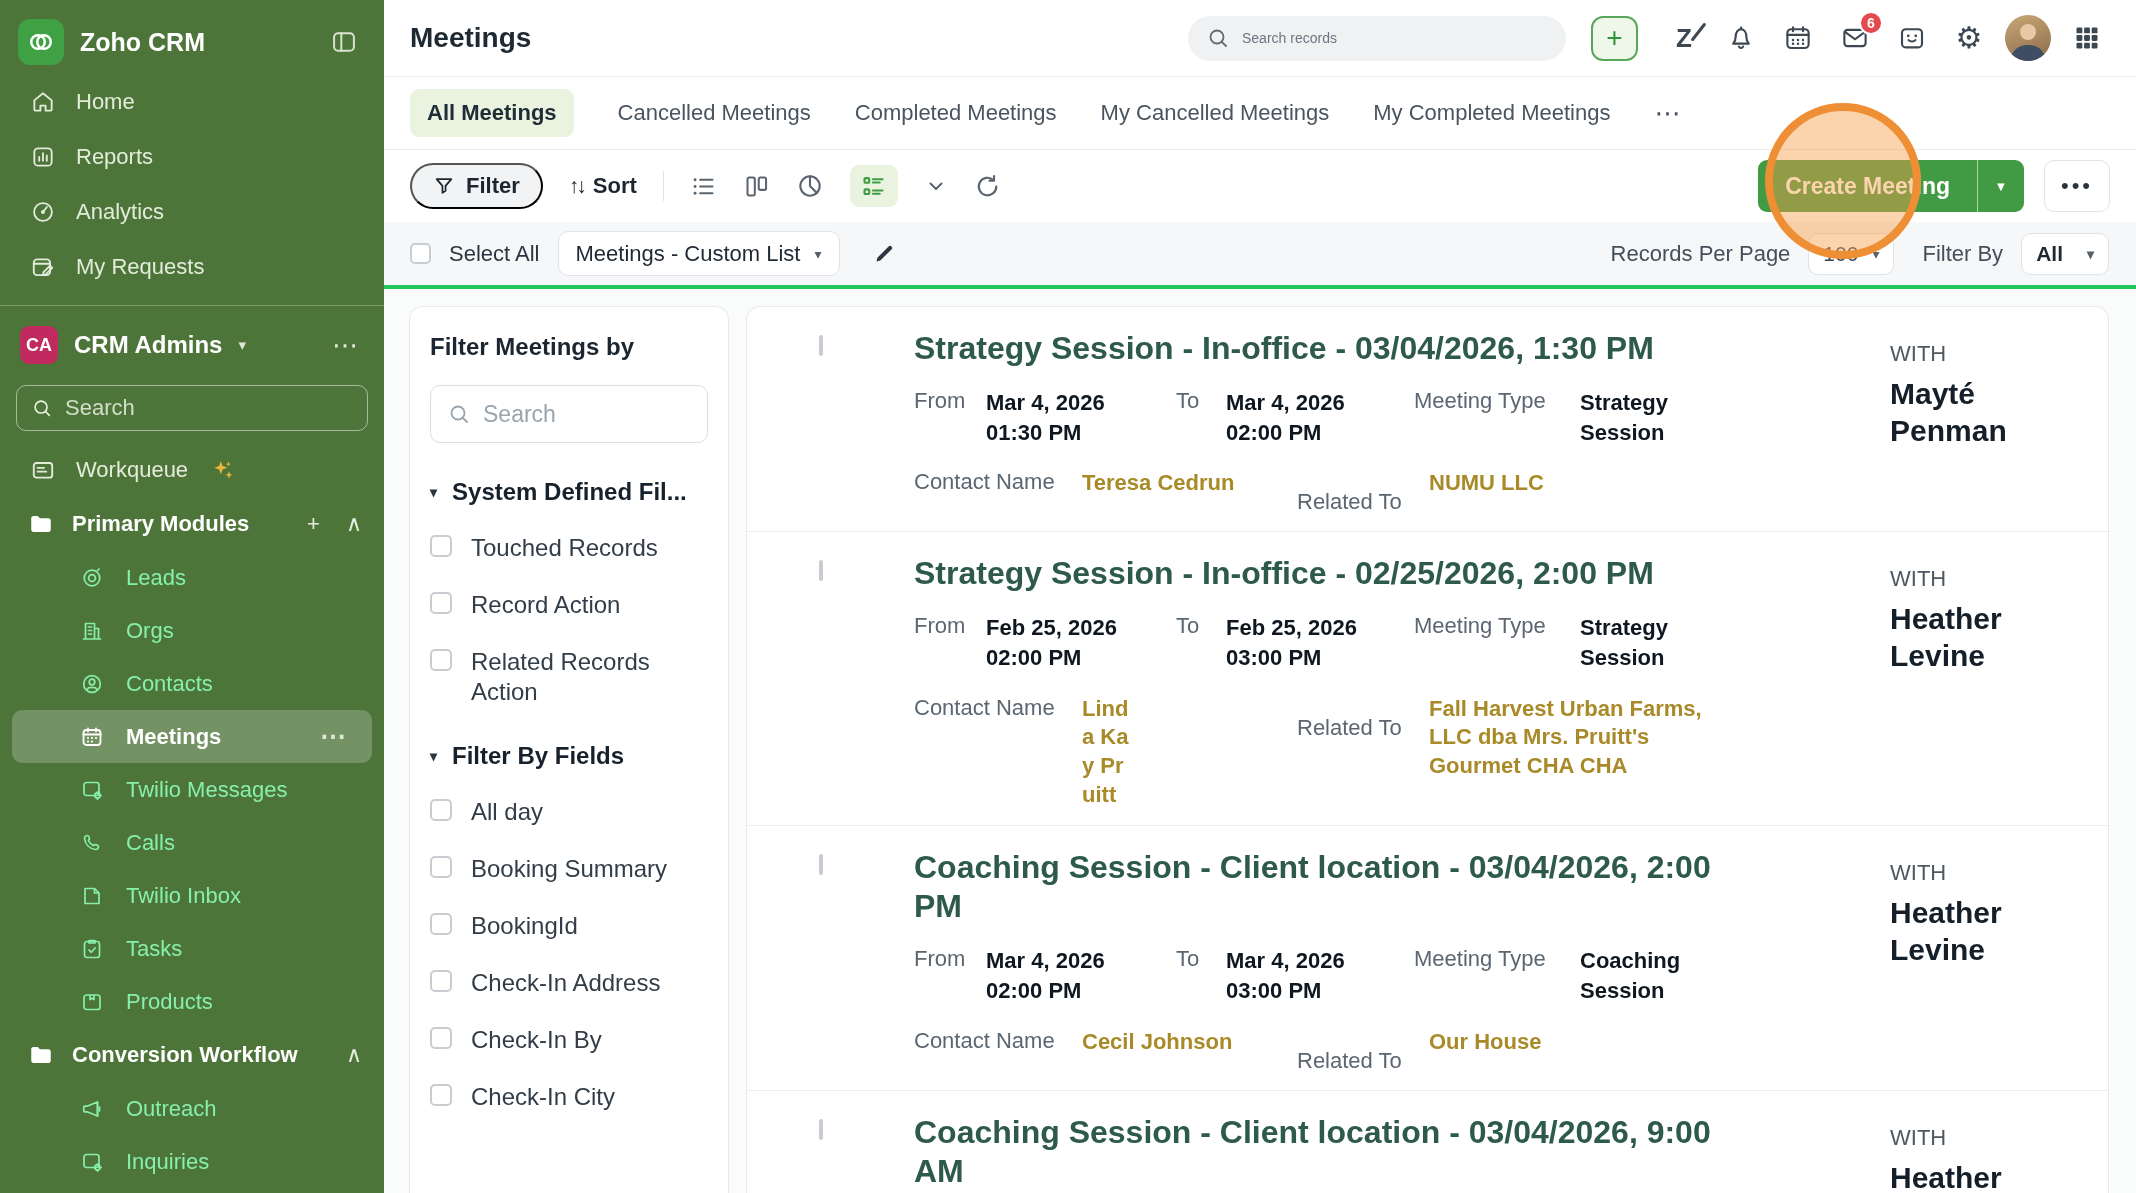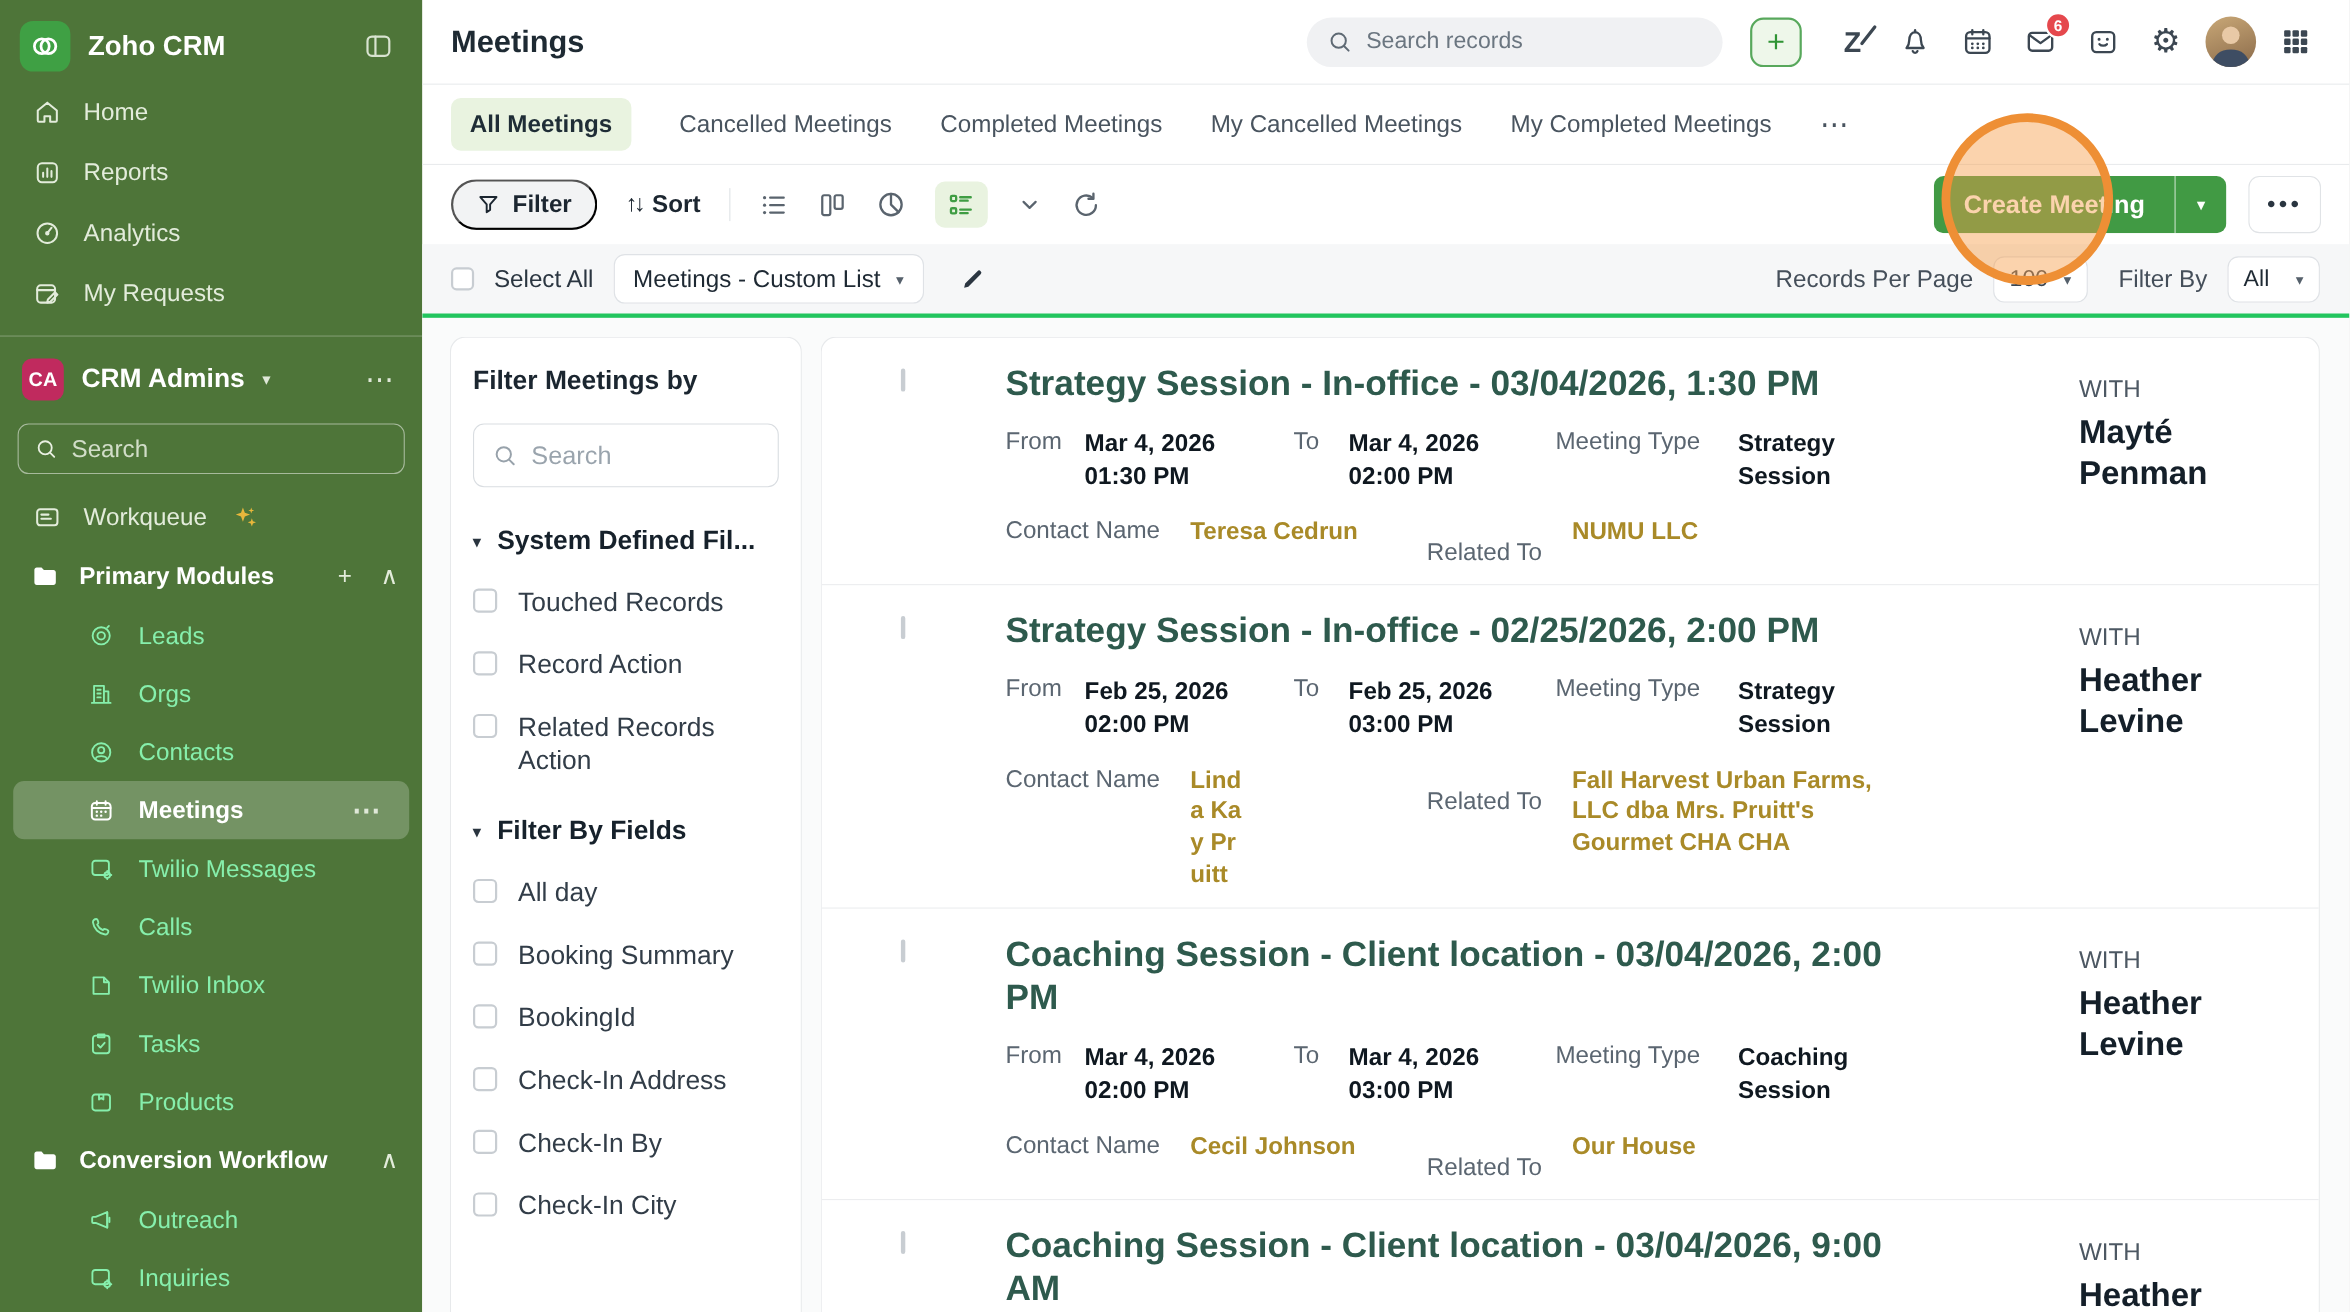--- a/index.html
+++ b/index.html
@@ -28,21 +28,21 @@
   .sec-row { height:54px; display:flex; align-items:center; gap:18px; padding:0 22px 0 28px; font-size:22px; font-weight:700; color:#fff; cursor:pointer; }
   .sec-right { margin-left:auto; display:flex; gap:26px; align-items:center; font-size:22px; color:#e3ecdb; font-weight:400; }
   .mod-row { height:53px; display:flex; align-items:center; gap:22px; padding:0 24px 0 80px; font-size:22px; color:#86efac; cursor:pointer; }
   .mod-row.active { margin:0 12px; padding-left:68px; border-radius:10px; background:rgba(255,255,255,.22); color:#fff; font-weight:700; }
 
   
   .main { flex:1; min-width:0; display:flex; flex-direction:column; background:#fff; }
   .topbar { height:76px; display:flex; align-items:center; padding:0 28px 0 26px; gap:15px; }
   .page-title { font-size:28px; font-weight:700; color:#1e2a33; }
   .gsearch { margin-left:auto; width:378px; height:45px; border-radius:23px; background:#f0f1f3; display:flex; align-items:center; gap:12px; padding:0 18px; color:#5f6a74; }
-  .gsearch input { flex:1; background:transparent; border:none; outline:none; font-size:21px; color:#333; font-family:inherit; min-width:0; }
+  .gsearch input { flex:1; background:transparent; border:none; outline:none; font-size:14px; color:#333; font-family:inherit; min-width:0; }
   .gsearch input::placeholder { color:#6b7680; }
   .plus-btn { width:47px; height:45px; border-radius:12px; background:#eef7ea; border:2px solid #58a85c; color:#2f9434; font-size:28px; line-height:1; display:flex; align-items:center; justify-content:center; cursor:pointer; margin:0 10px; }
   .hicon { width:42px; height:42px; display:flex; align-items:center; justify-content:center; color:#3c4752; position:relative; cursor:pointer; }
   .badge { position:absolute; top:-6px; right:-7px; min-width:24px; height:24px; border-radius:12px; background:#e5484d; color:#fff; font-size:14px; font-weight:700; display:flex; align-items:center; justify-content:center; padding:0 6px; border:2px solid #fff; }
   .avatar { width:46px; height:46px; border-radius:50%; overflow:hidden; background:linear-gradient(160deg,#c9a877,#8a6a4a); position:relative; flex-shrink:0; cursor:pointer; }
   .gear-glyph { font-size:30px; line-height:1; }
 
   .tabbar { height:74px; border-top:1px solid #e9ebed; border-bottom:1px solid #e9ebed; display:flex; align-items:center; gap:44px; padding:0 26px; }
   .tab { font-size:22px; color:#49545f; cursor:pointer; white-space:nowrap; }
   .tab.active { background:#e9f3e0; font-weight:700; color:#1f2d36; padding:11px 17px; border-radius:9px; }
@@ -63,21 +63,21 @@
 
   .strip { height:67px; background:#f6f7f8; border-bottom:4px solid #22c55e; display:flex; align-items:center; padding:0 27px 0 26px; gap:18px; }
   .checkbox { width:21px; height:21px; border:2px solid #c8cdd2; border-radius:5px; background:#fff; flex-shrink:0; cursor:pointer; }
   .strip-label { font-size:22px; color:#2b3641; }
   .select-btn { height:45px; background:#fff; border:1px solid #dfe2e6; border-radius:10px; display:flex; align-items:center; gap:14px; padding:0 17px; font-size:22px; color:#1e2933; cursor:pointer; white-space:nowrap; }
   .sel-caret { font-size:14px; color:#55606b; }
   .pencil { color:#2b3641; display:flex; margin-left:14px; cursor:pointer; }
   .strip-right { margin-left:auto; display:flex; align-items:center; gap:18px; }
   .muted-label { font-size:22px; color:#454f5a; }
   .small-select { height:42px; padding:0 14px; font-size:21px; color:#3c4651; }
-  .small-select.bold { font-weight:400; color:#1e2933;gap:24px; }
+  .small-select.bold { font-weight:700; color:#1e2933;gap:24px; }
 
   .content { flex:1; display:flex; gap:17px; padding:17px 27px 0 25px; background:#fafbfb; overflow:hidden; }
   .fpanel { width:320px; flex-shrink:0; background:#fff; border:1px solid #e7e9eb; border-bottom:none; border-radius:14px 14px 0 0; padding:26px 20px; overflow:hidden; }
   .fpanel-title { font-size:24px; font-weight:700; color:#1b2630; margin-bottom:24px; }
   .fsearch { height:58px; border:1px solid #d9dde1; border-radius:10px; display:flex; align-items:center; gap:12px; padding:0 16px; color:#98a2ab; }
   .fsearch input { flex:1; background:transparent; border:none; outline:none; font-size:23px; color:#333; font-family:inherit; min-width:0; }
   .fsearch input::placeholder { color:#9aa4ad; }
   .fsection { display:flex; align-items:center; gap:15px; margin-top:35px; font-size:24px; font-weight:700; color:#16212b; cursor:pointer; }
   .fsec-caret { font-size:14px; color:#2a3540; }
   .fitem { display:flex; align-items:flex-start; gap:19px; margin-top:27px; font-size:24px; color:#323d48; line-height:1.25; cursor:pointer; }

